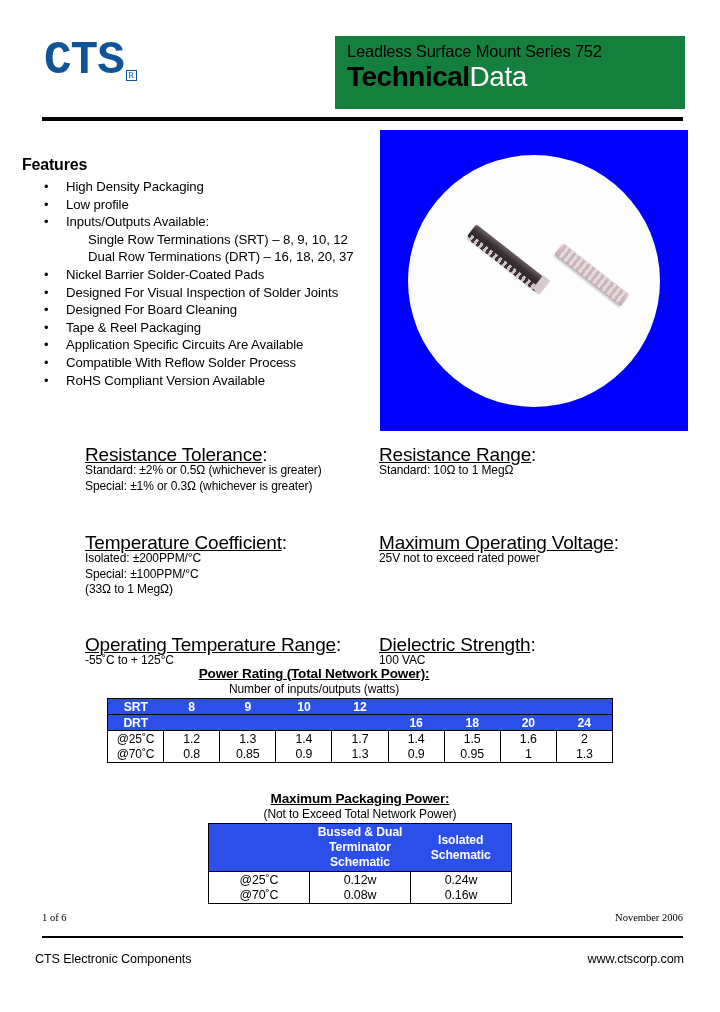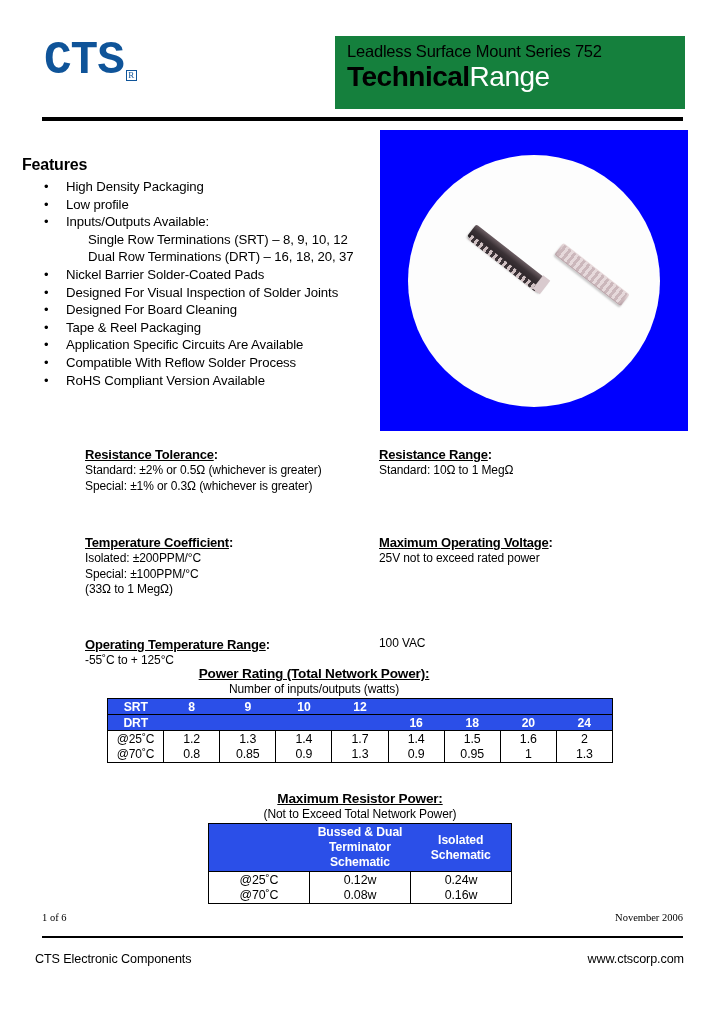--- a/index.html
+++ b/index.html
@@ -153,21 +153,21 @@
     background: repeating-linear-gradient(90deg,
        #cbb7bb 0px, #cbb7bb 3px, #e6d9db 3px, #e6d9db 6px);
   }
 
   
   #specs { position: absolute; left: 0; top: 446px; width: 720px; }
   .spec-col-left { position: absolute; left: 85px; top: 0; width: 290px; }
   .spec-col-right { position: absolute; left: 379px; top: 0; width: 300px; }
   .spec-block { margin-bottom: 16px; }
   .spec-title {
-    font-size: 13px; font-weight: bold; letter-spacing: -0.2px;
+    font-size: 19px; font-weight: normal; letter-spacing: -0.2px;
     line-height: 17px;
     white-space: nowrap;
   }
   .spec-title u { text-decoration: underline; }
   .spec-line {
     font-size: 12px; line-height: 15.5px; letter-spacing: -0.1px;
     white-space: nowrap;
   }
   .sb-h1 { height: 72px; }
   .sb-h2 { height: 86px; }
@@ -271,21 +271,21 @@
 
 <div id="header">
   <div class="logo-wrap">
     <span class="logo-text">CTS</span>
     <span class="logo-reg">R</span>
   </div>
 
   <div class="banner">
     <div class="banner-line1">Leadless Surface Mount Series 752</div>
     <div class="banner-line2">
-      <span class="banner-tech">Technical</span><span class="banner-data">Range</span>
+      <span class="banner-tech">Technical</span><span class="banner-data">Data</span>
     </div>
   </div>
 
   <div class="rule-thick"></div>
 </div>
 
 <div id="features">
   <div class="features-title">Features</div>
   <ul class="feat-list">
     <li class="feat-item">
@@ -374,20 +374,21 @@
       <div class="spec-title"><u>Resistance Range</u>:</div>
       <div class="spec-line">Standard:  10Ω to 1 MegΩ</div>
     </div>
 
     <div class="spec-block sb-h2">
       <div class="spec-title"><u>Maximum Operating Voltage</u>:</div>
       <div class="spec-line">25V not to exceed rated power</div>
     </div>
 
     <div class="spec-block">
+      <div class="spec-title"><u>Dielectric Strength</u>:</div>
       <div class="spec-line">100 VAC</div>
     </div>
 
   </div>
 </div>
 
 <div id="power-rating">
   <div class="tbl-title">Power Rating (Total Network Power):</div>
   <div class="tbl-sub">Number of inputs/outputs (watts)</div>
 
@@ -435,21 +436,21 @@
         <td>0.9</td>
         <td>0.95</td>
         <td>1</td>
         <td>1.3</td>
       </tr>
     </tbody>
   </table>
 </div>
 
 <div id="max-resistor">
-  <div class="tbl-title">Maximum Resistor Power:</div>
+  <div class="tbl-title">Maximum Packaging Power:</div>
   <div class="tbl-sub">(Not to Exceed Total Network Power)</div>
 
   <table class="grid" id="tbl-maxres">
     <tbody>
       <tr class="hdr">
         <td></td>
         <td>
           <div>Bussed &amp; Dual</div>
           <div>Terminator Schematic</div>
         </td>

